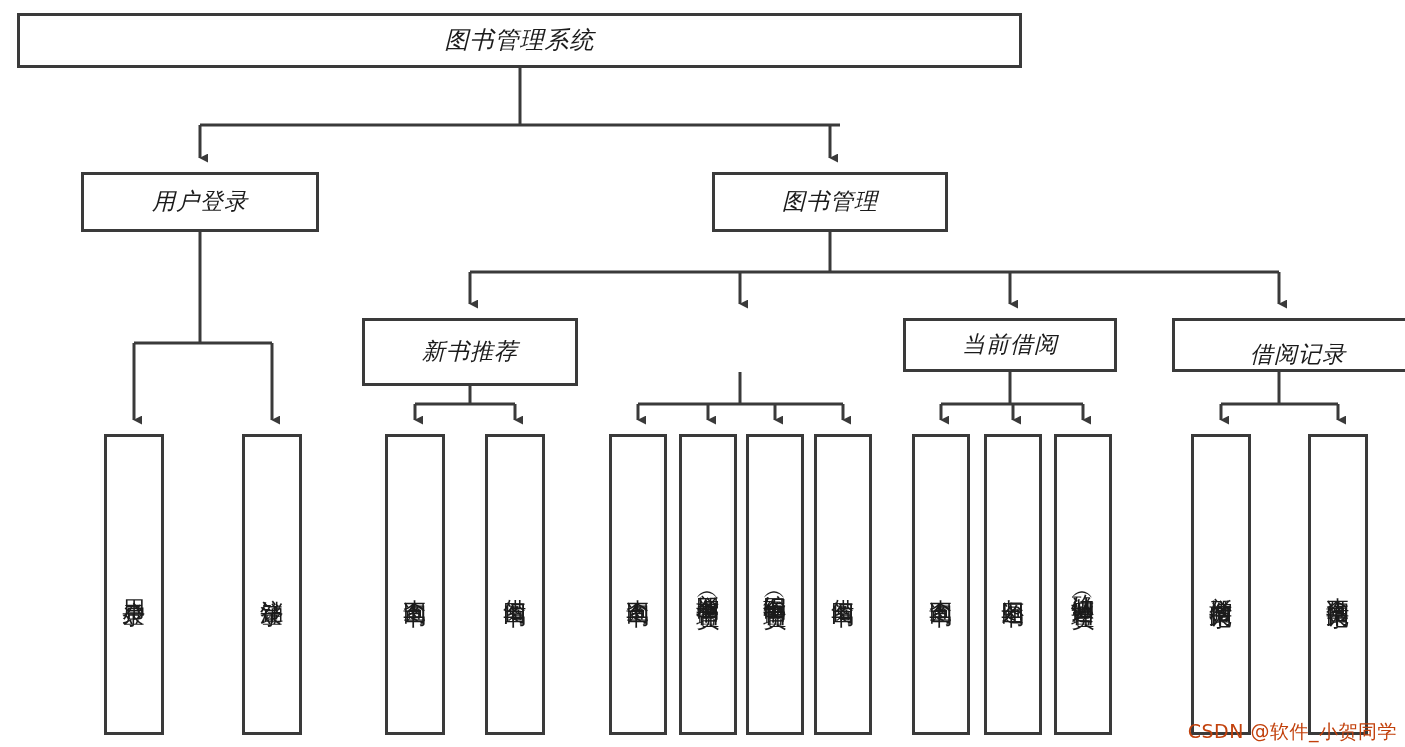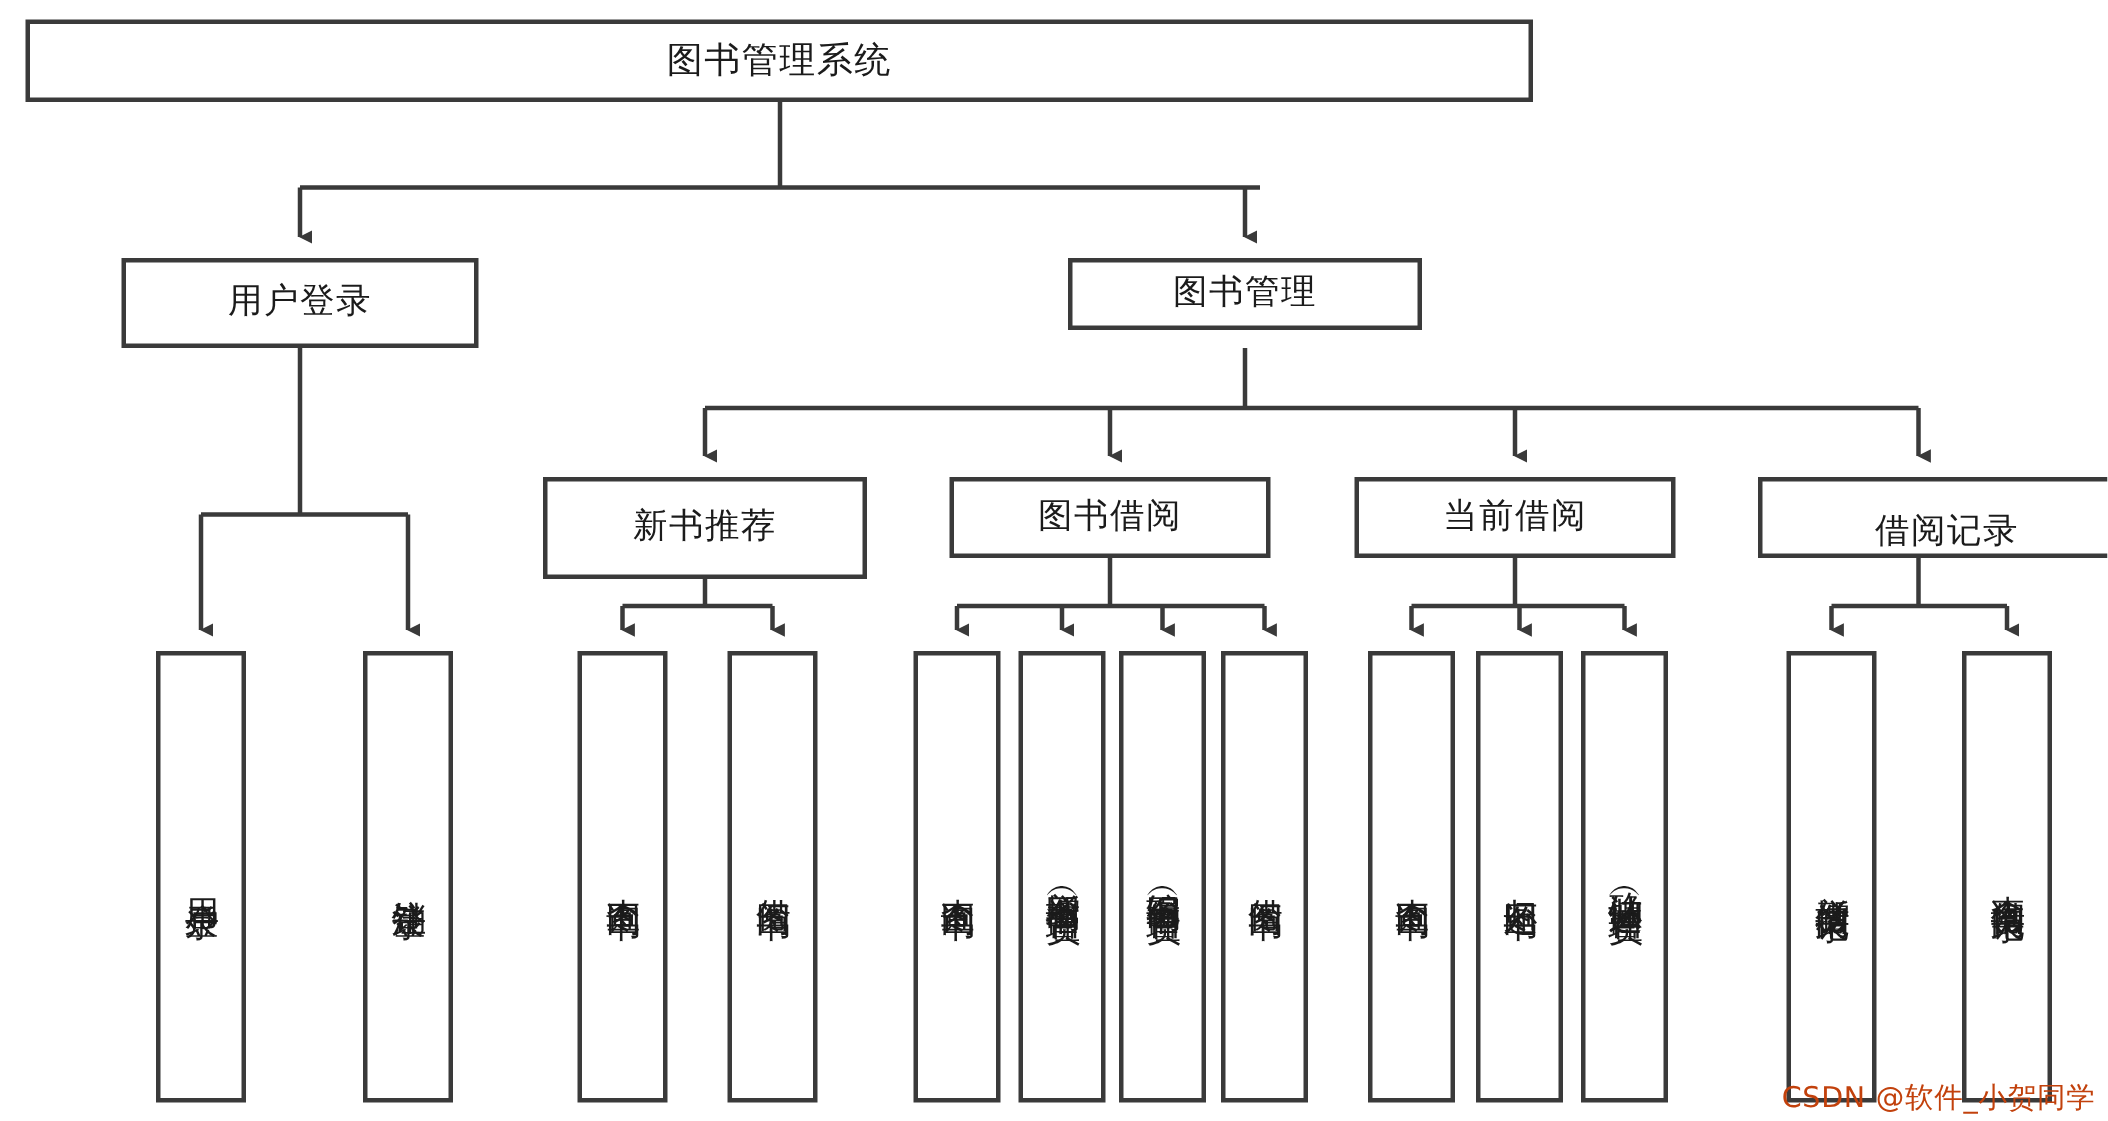--- a/index.html
+++ b/index.html
@@ -24,20 +24,21 @@
     background: #ffffff;
     display: flex;
     align-items: center;
     justify-content: center;
     color: #1b1b1b;
   }
   .node.horiz {
     font-size: 23px;
     letter-spacing: 1px;
     line-height: 1.2;
+    font-style: italic;
   }
   .node.vert {
     writing-mode: vertical-rl;
     text-orientation: upright;
     font-size: 23px;
     line-height: 1.15;
     letter-spacing: 2px;
     padding: 4px 0;
   }
   .node.vert .vtext {
@@ -125,29 +126,26 @@
     <path class="wire" d="M 1338 404 L 1338 420" marker-end="url(#arrow)"></path>
   </svg>
 
   <div class="node horiz" id="root-node" style="left: 17px; top: 13px; width: 1005px; height: 55px;">
     <span>图书管理系统</span>
   </div>
 
   <div class="node horiz" style="left: 81px; top: 172px; width: 238px; height: 60px;">
     <span>用户登录</span>
   </div>
-  <div class="node horiz" style="left: 712px; top: 172px; width: 236px; height: 48px;">
+  <div class="node horiz" style="left: 712px; top: 172px; width: 236px; height: 60px;">
     <span>图书管理</span>
   </div>
 
   <div class="node horiz" style="left: 362px; top: 318px; width: 216px; height: 68px;">
     <span>新书推荐</span>
-  </div>
-  <div class="node horiz" style="left: 633px; top: 318px; width: 214px; height: 54px;">
-    <span>图书借阅</span>
   </div>
   <div class="node horiz" style="left: 903px; top: 318px; width: 214px; height: 54px;">
     <span>当前借阅</span>
   </div>
   <div class="node horiz" style="left: 1172px; top: 318px; width: 252px; height: 54px; align-items: flex-end;">
     <span>借阅记录</span>
   </div>
 
   <div class="node vert" style="left: 104px; top: 434px; width: 60px; height: 301px;">
     <span class="vtext">用户登录</span>

